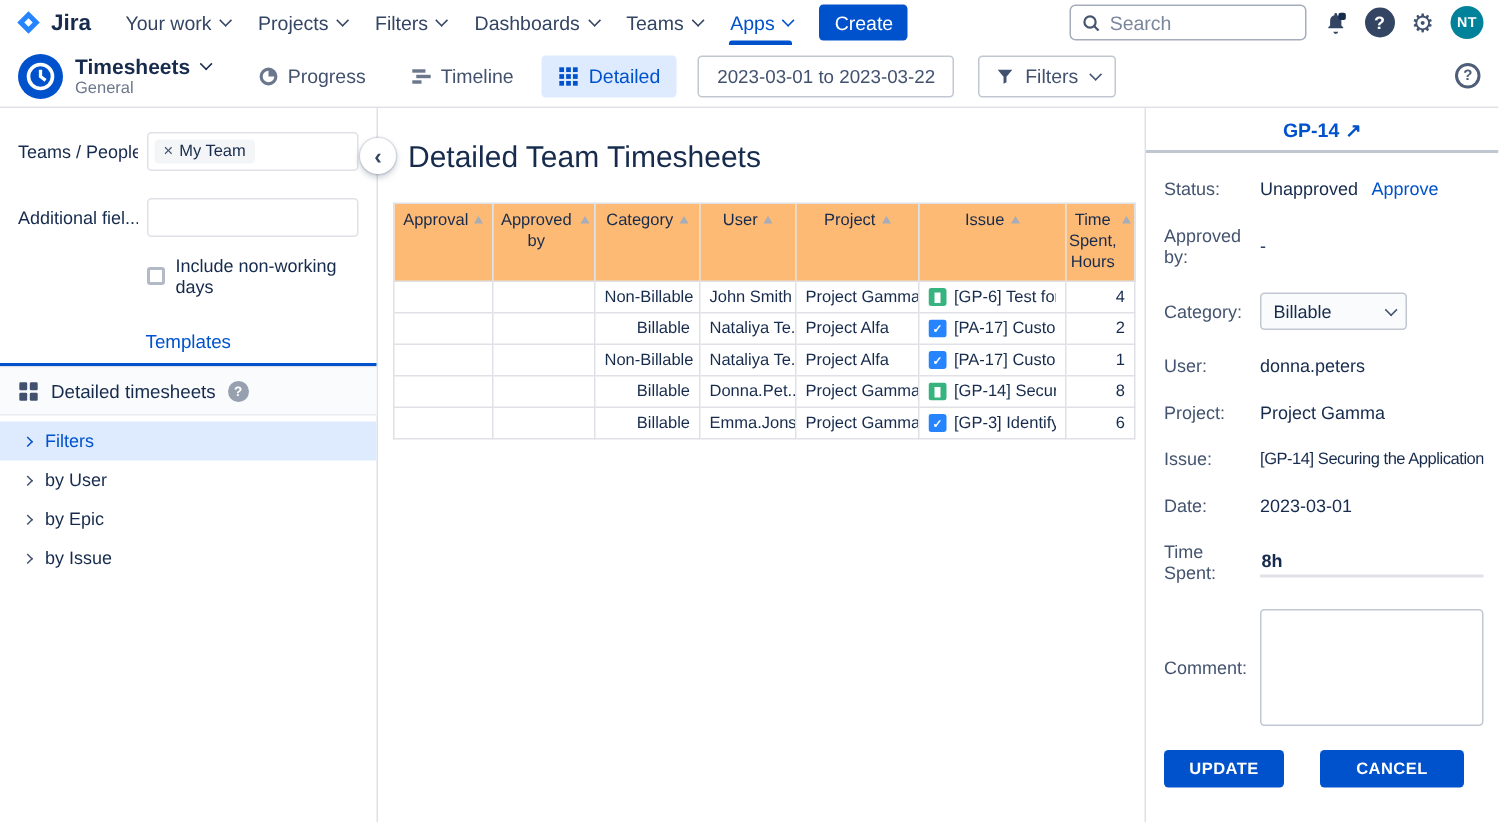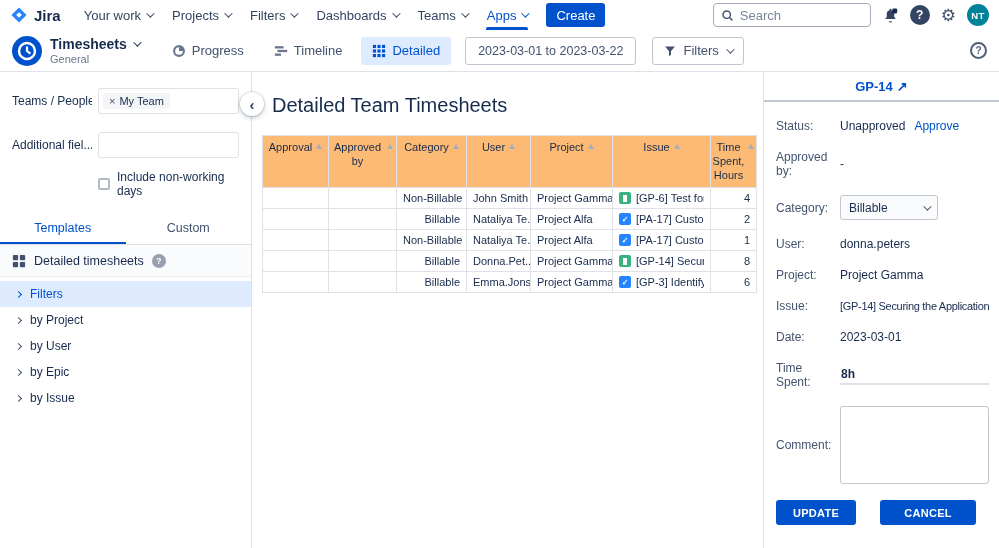--- a/index.html
+++ b/index.html
@@ -231,42 +231,37 @@
     <div class="field-row">
       <span class="field-label">Additional fiel...</span>
       <div class="box-input"></div>
     </div>
     <div class="checkbox-row">
       <span class="checkbox"></span>
       <span class="checkbox-label">Include non-working days</span>
     </div>
     <div class="tabs">
       <div class="tab active">Templates</div>
-      <div class="tab">Custom</div>
     </div>
     <div class="template-row">
       <svg width="14" height="14" viewBox="0 0 16 16">
         <g fill="#42526E">
           <rect x="1" y="1" width="6" height="6" rx="1"></rect>
             <rect x="9" y="1" width="6" height="6" rx="1"></rect>
           <rect x="1" y="9" width="6" height="6" rx="1"></rect>
             <rect x="9" y="9" width="6" height="6" rx="1"></rect>
         </g>
       </svg>
       <span>Detailed timesheets</span>
       <span class="help-badge">?</span>
     </div>
     <ul class="tree">
       <li class="selected">
           <span class="chev right"></span>
           <span>Filters</span>
-        </li>
-      <li>
-          <span class="chev right"></span>
-          <span>by Project</span>
         </li>
       <li>
           <span class="chev right"></span>
           <span>by User</span>
         </li>
       <li>
           <span class="chev right"></span>
           <span>by Epic</span>
         </li>
       <li>

